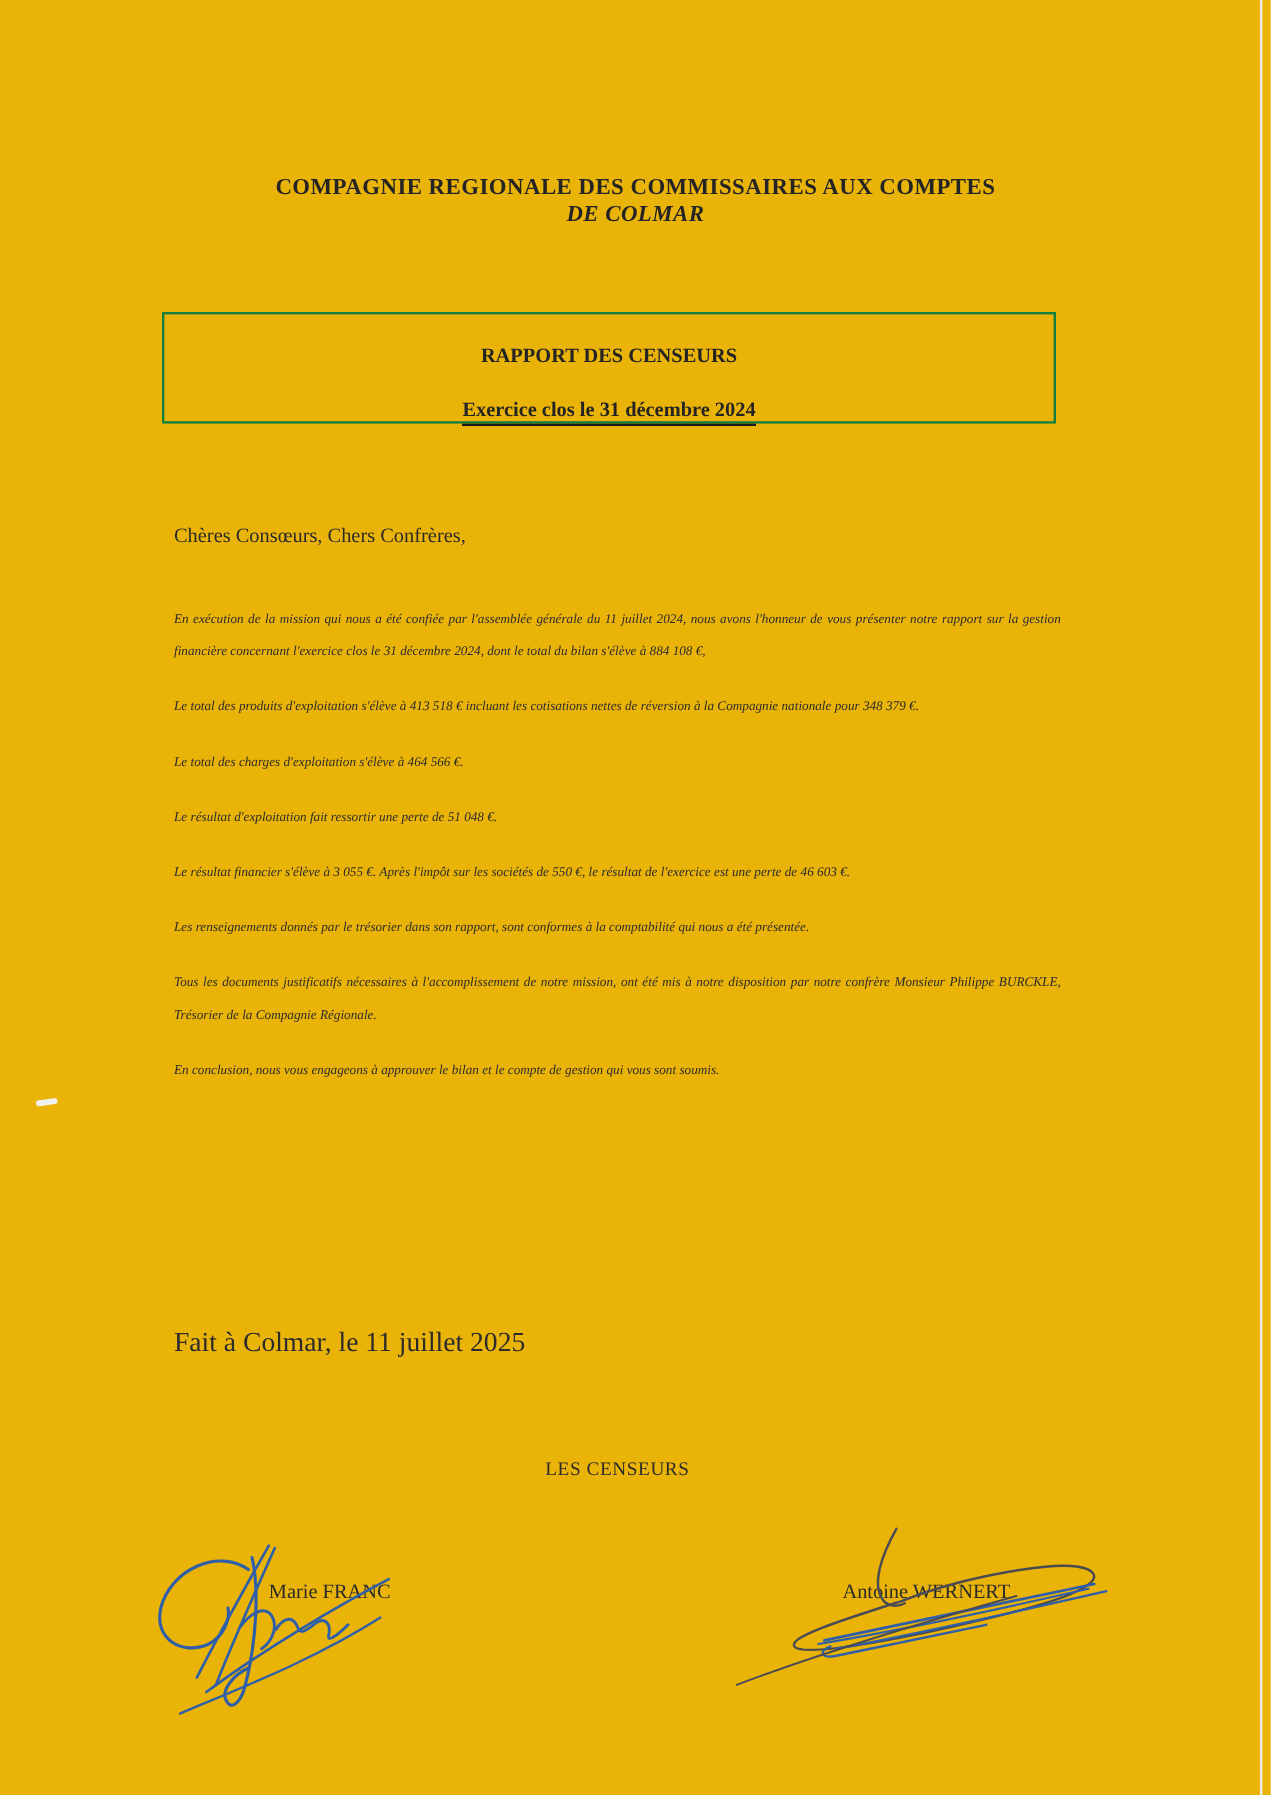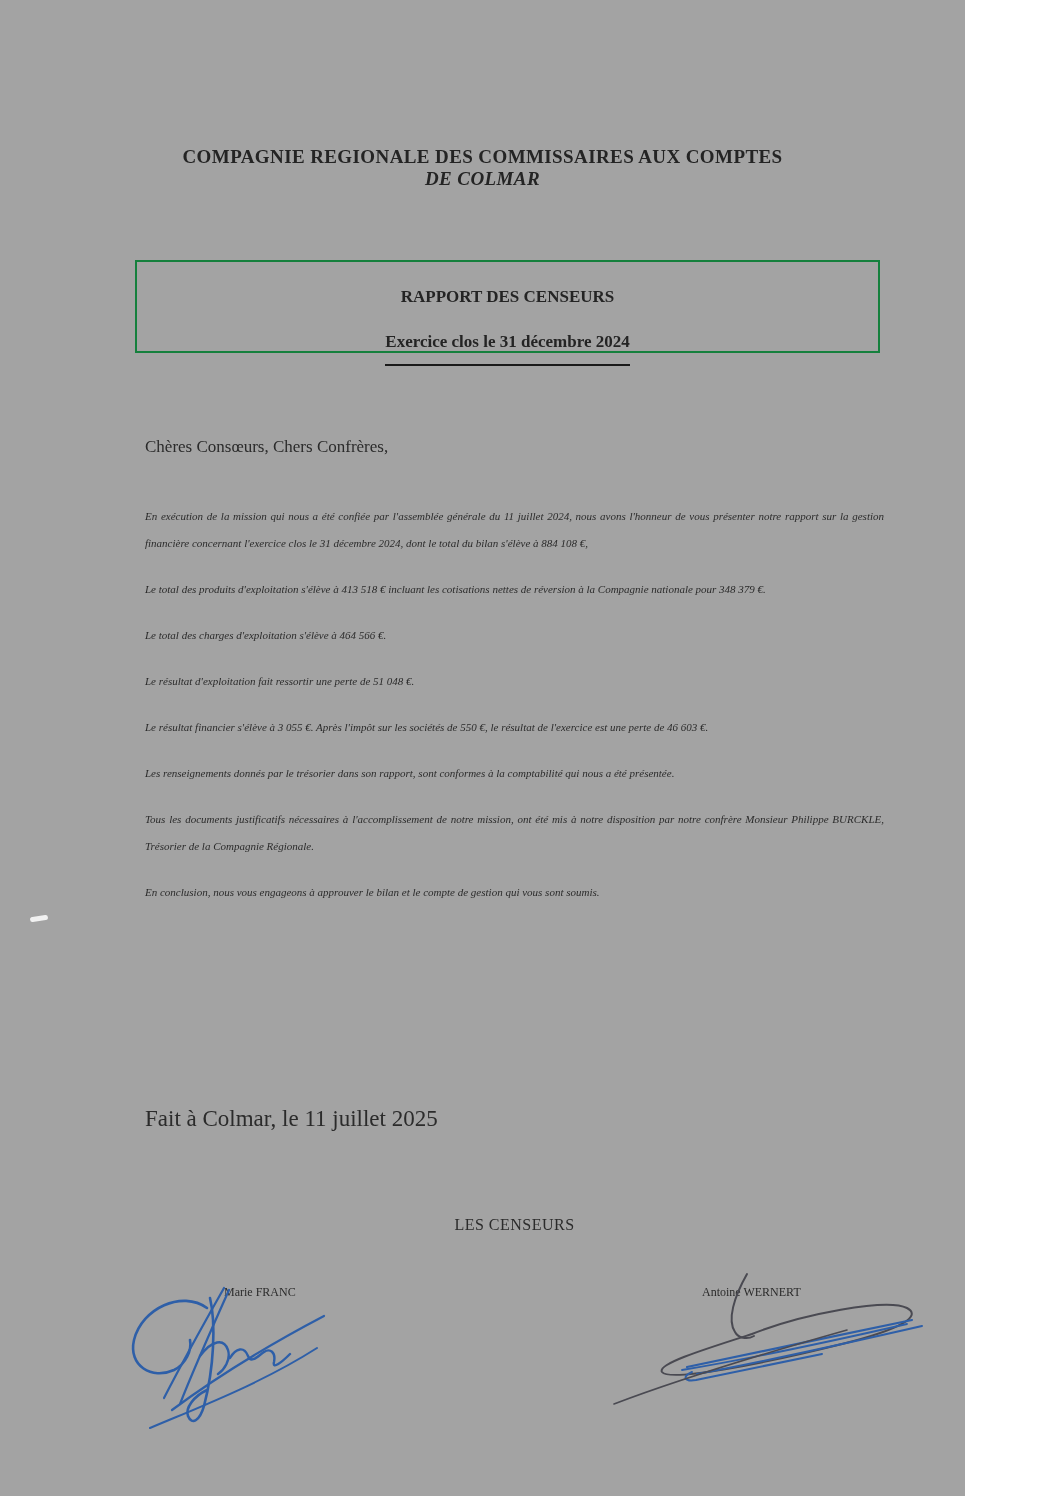--- a/index.html
+++ b/index.html
@@ -2,23 +2,23 @@
 <html style="--sig-blue: #2e5fa8; --sig-gray: #4a4a52;"><head>
 <meta charset="utf-8">
 <style>
   html, body {
     margin: 0;
     padding: 0;
     background: #ffffff;
   }
   .page {
     position: relative;
-    width: 965px;
+    width: 1059px;
     height: 1496px;
-    background: #a3a3a3;
+    background: #eab308;
     font-family: "Liberation Serif", serif;
     color: #2b2b2b;
     overflow: hidden;
   }
   
   .scan-edge {
     position: absolute;
     left: 1050px;
     top: 0;
     width: 2px;
@@ -71,21 +71,21 @@
     font-weight: bold;
     color: #242424;
   }
   .title-box .box-subtitle {
     display: inline-block;
     margin-top: 7px;
     font-size: 17px;
     font-weight: bold;
     color: #242424;
     border-bottom: 2px solid #1a1a1a;
-    padding-bottom: 12px;
+    padding-bottom: 1px;
   }
   .salutation {
     position: absolute;
     left: 145px;
     top: 433px;
     width: 739px;
     font-size: 17px;
     line-height: 27px;
   }
   .body-text {
@@ -112,22 +112,22 @@
     left: 145px;
     top: 1182px;
     width: 739px;
     text-align: center;
     font-size: 16px;
     letter-spacing: 0.5px;
     margin-top: 34px;
   }
   .signer-name {
     position: absolute;
-    top: 1285px;
-    font-size: 12px;
+    top: 1317px;
+    font-size: 17px;
   }
   .signer-name.left  { left: 224px; }
   .signer-name.right { left: 702px; }
   .signature-svg {
     position: absolute;
   }
   .signature-svg.franc   { left: 112px; top: 1278px; }
   .signature-svg.wernert { left: 612px; top: 1272px; }
   .signature-svg path {
     fill: none;

